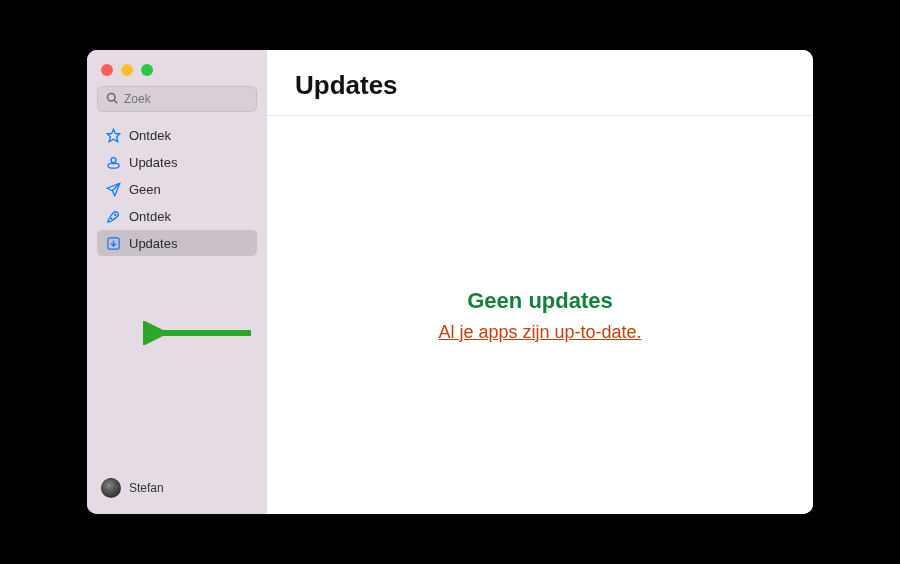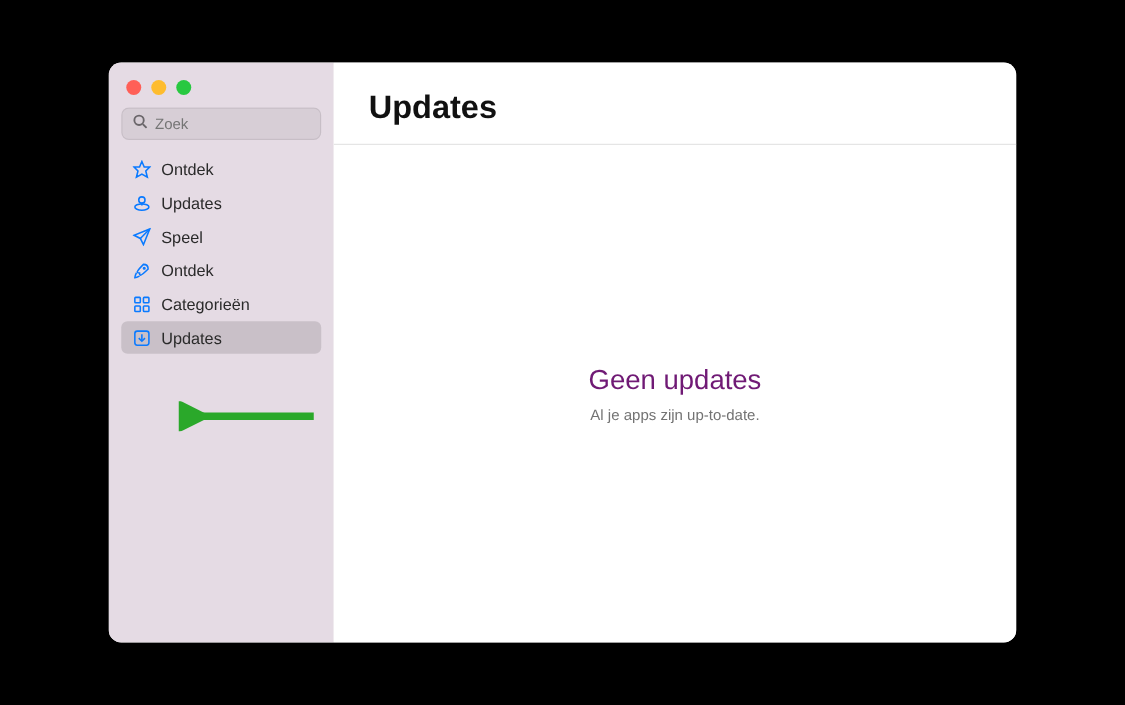--- a/index.html
+++ b/index.html
@@ -122,26 +122,27 @@
   .main-body {
     flex: 1;
     display: flex;
     flex-direction: column;
     align-items: center;
     justify-content: center;
     gap: 8px;
   }
   .empty-title {
     font-size: 22px;
-    font-weight: 400;
-    color: #701a75;
+    font-weight: 700;
+    color: #15803d;
   }
   .empty-sub {
-    font-size: 12px;
-    color: #737373;
+    font-size: 18px;
+    color: #c2410c;
+    text-decoration: underline;
   }
   
   .arrow {
     position: absolute;
     top: 321px;
     left: 143px;
     pointer-events: none;
   }
 </style>
 </head>
@@ -190,60 +191,53 @@
       </div>
 
 
       <div class="nav-item">
         <span class="nav-icon">
           <svg viewBox="0 0 24 24" fill="none" stroke="currentColor" stroke-width="2">
               <path d="M22 2L2 10l8 4 4 8 8-20z"></path>
               <line x1="10" y1="14" x2="22" y2="2"></line>
             </svg>
         </span>
-        <span>Speel</span>
+        <span>Geen</span>
       </div>
 
       <div class="nav-item">
         <span class="nav-icon">
           <svg viewBox="0 0 24 24" fill="none" stroke="currentColor" stroke-width="2">
               <path d="M5 15c-2 4-2 6-2 6s2 0 6-2"></path>
               <path d="M14 4c4 0 6 2 6 6-4 4-8 8-10 8-1-1-1-3-1-3s-2 0-3-1c0-2 4-6 8-10z"></path>
               <circle cx="15" cy="9" r="1"></circle>
             </svg>
         </span>
         <span>Ontdek</span>
       </div>
 
 
-      <div class="nav-item">
-        <span class="nav-icon">
-          <svg viewBox="0 0 24 24" fill="none" stroke="currentColor" stroke-width="2">
-              <rect x="3" y="3" width="7" height="7" rx="1"></rect>
-              <rect x="14" y="3" width="7" height="7" rx="1"></rect>
-              <rect x="3" y="14" width="7" height="7" rx="1"></rect>
-              <rect x="14" y="14" width="7" height="7" rx="1"></rect>
-            </svg>
-        </span>
-        <span>Categorieën</span>
-      </div>
 
       <div class="nav-item selected">
         <span class="nav-icon">
           <svg viewBox="0 0 24 24" fill="none" stroke="currentColor" stroke-width="2">
               <rect x="3" y="3" width="18" height="18" rx="3"></rect>
               <line x1="12" y1="7" x2="12" y2="15"></line>
               <polyline points="8 12 12 16 16 12"></polyline>
             </svg>
         </span>
         <span>Updates</span>
       </div>
 
     </div>
 
+    <div class="user">
+      <div class="avatar"></div>
+      <span>Stefan</span>
+    </div>
 
   </div>
 
   <div class="main">
     <div class="main-header">
       <h1>Updates</h1>
     </div>
     <div class="main-body">
       <div class="empty-title">Geen updates</div>
       <div class="empty-sub">Al je apps zijn up-to-date.</div>

